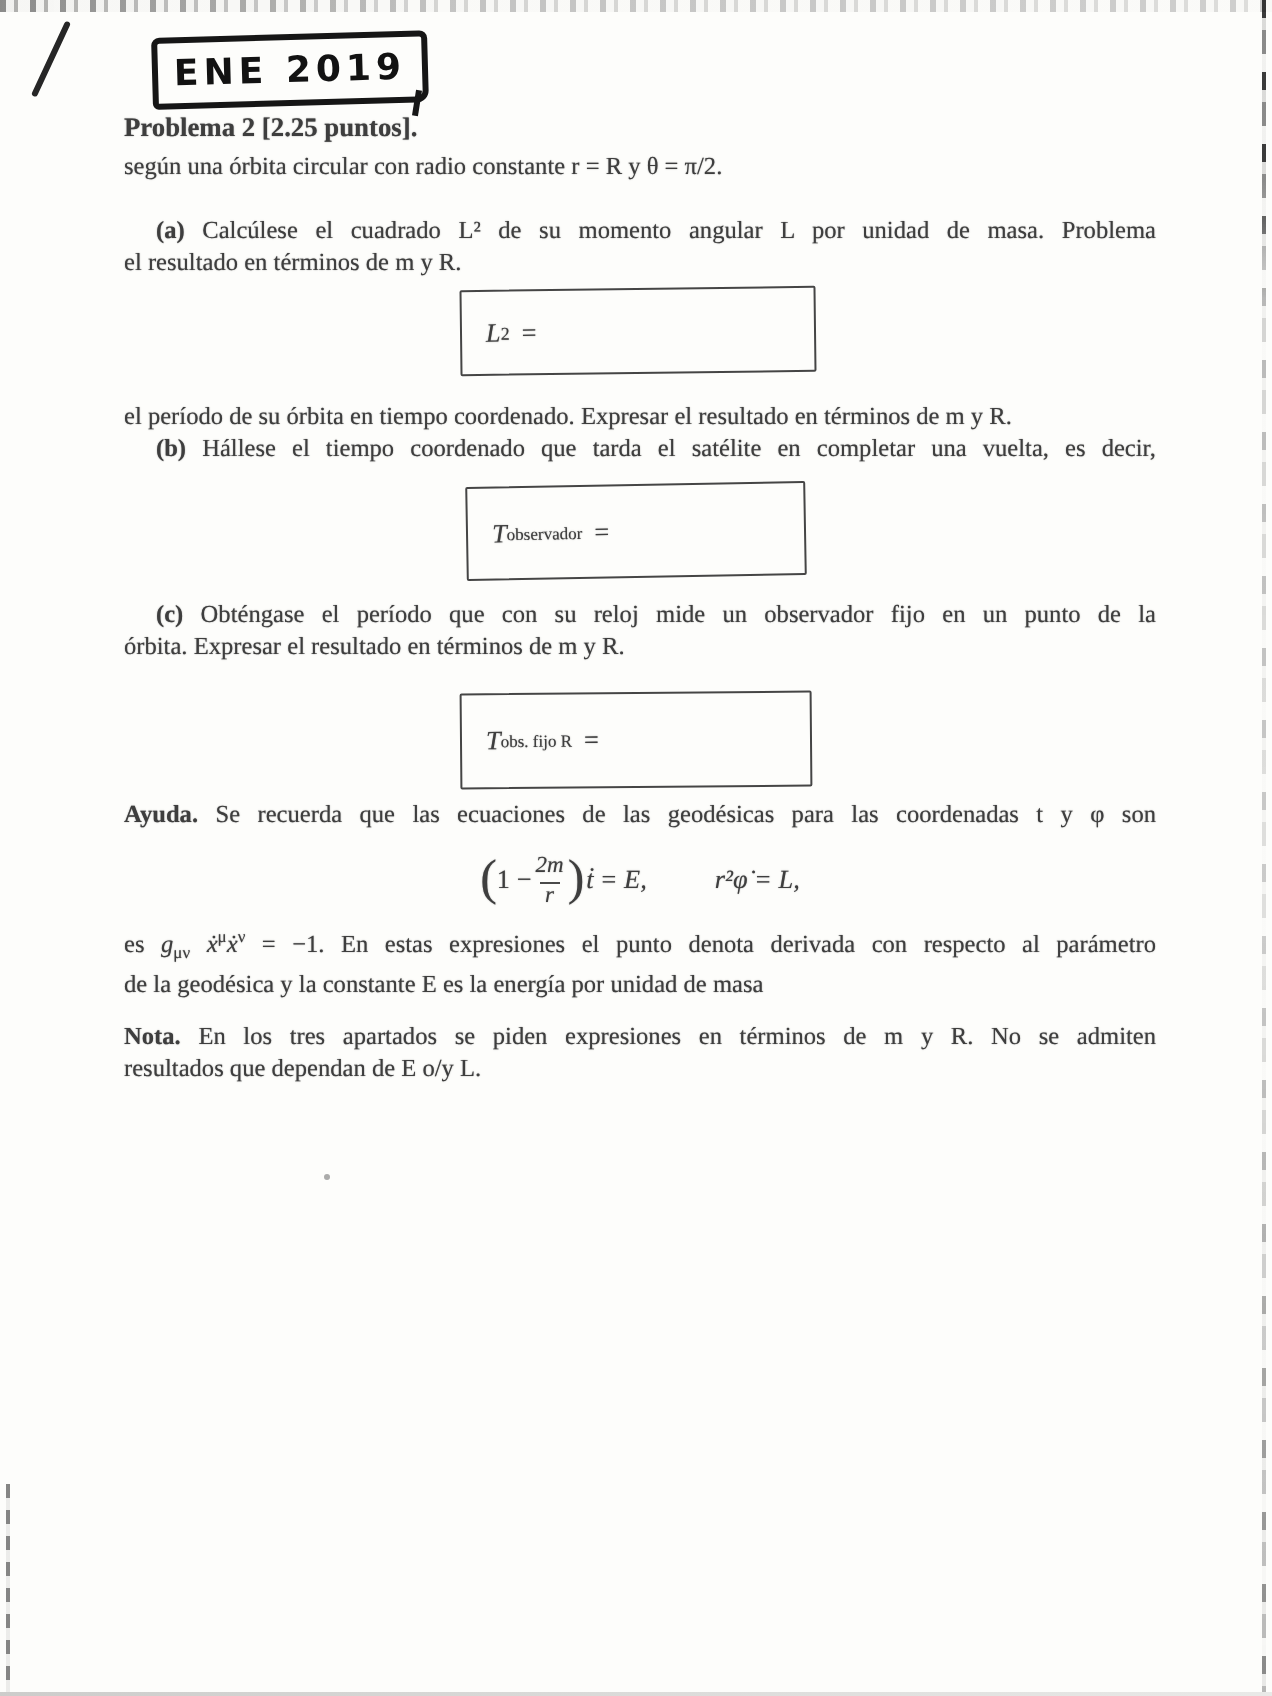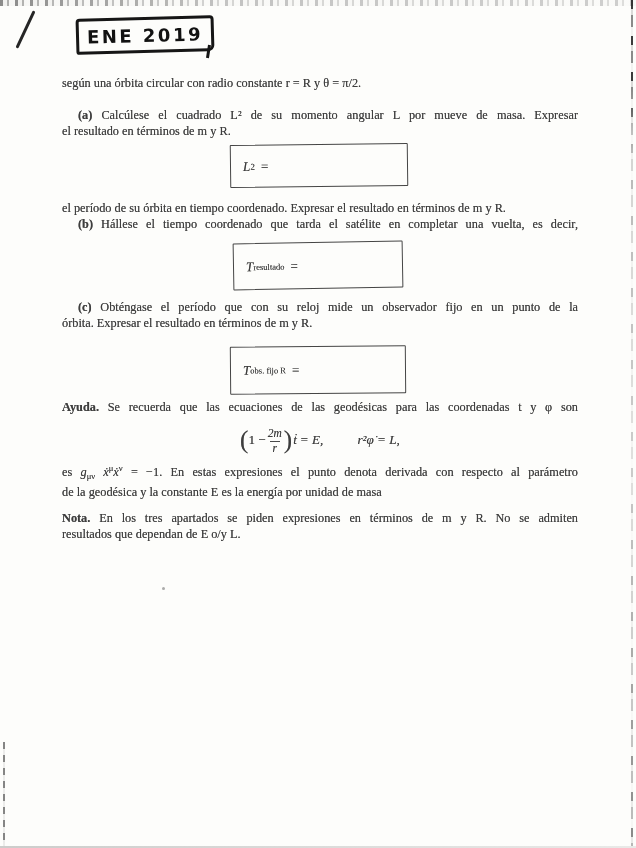--- a/index.html
+++ b/index.html
@@ -90,42 +90,43 @@
   <div class="edge-left-bottom"></div>
   <div class="edge-bottom"></div>
   <div class="speck"></div>
 
   <div class="slash"></div>
   <div class="stamp">
     <span>ENE 2019</span>
   </div>
   <div class="stamp-tail"></div>
 
+  <div class="title">Problema 2 [2.25 puntos].</div>
 
   <div class="col txt" style="top:76px">
     <span class="line">según una órbita circular con radio constante r = R  y  θ = π/2.</span>
   </div>
 
   <div class="col txt" style="top:108px">
-    <span class="line full indent"><span class="b">(a)</span> <span>Calcúlese el cuadrado L² de su momento angular L por mueve de masa. Expresar</span></span>
+    <span class="line full indent"><span class="b">(a)</span> <span>Calcúlese el cuadrado L² de su momento angular L por unidad de masa. Problema</span></span>
     <span class="line">el resultado en términos de m y R.</span>
   </div>
   <div class="ansbox" style="left:230px; top:144px; width:178px; height:43px; transform:rotate(-0.7deg)">
     <span class="it">L</span>
       <span class="bsup">2</span>
       <span class="beq">=</span>
   </div>
 
   <div class="col txt" style="top:201px">
     <span class="line">el período de su órbita en tiempo coordenado. Expresar el resultado en términos de m y R.</span>
     <span class="line full indent"><span class="b">(b)</span> <span>Hállese el tiempo coordenado que tarda el satélite en completar una vuelta, es decir,</span></span>
   </div>
   <div class="ansbox" style="left:233px; top:242px; width:170px; height:47px; transform:rotate(-1deg)">
     <span class="it">T</span>
-      <span class="bsub">resultado</span>
+      <span class="bsub">observador</span>
       <span class="beq">=</span>
   </div>
 
   <div class="col txt" style="top:300px">
     <span class="line full indent"><span class="b">(c)</span> <span>Obténgase el período que con su reloj mide un observador fijo en un punto de la</span></span>
     <span class="line">órbita. Expresar el resultado en términos de m y R.</span>
   </div>
   <div class="ansbox" style="left:230px; top:346px; width:176px; height:48px; transform:rotate(-0.5deg)">
     <span class="it">T</span>
       <span class="bsub">obs. fijo R</span>

